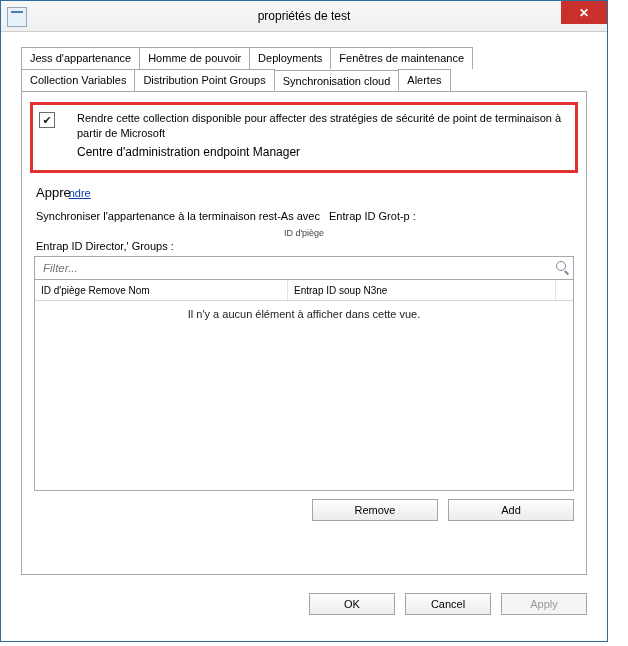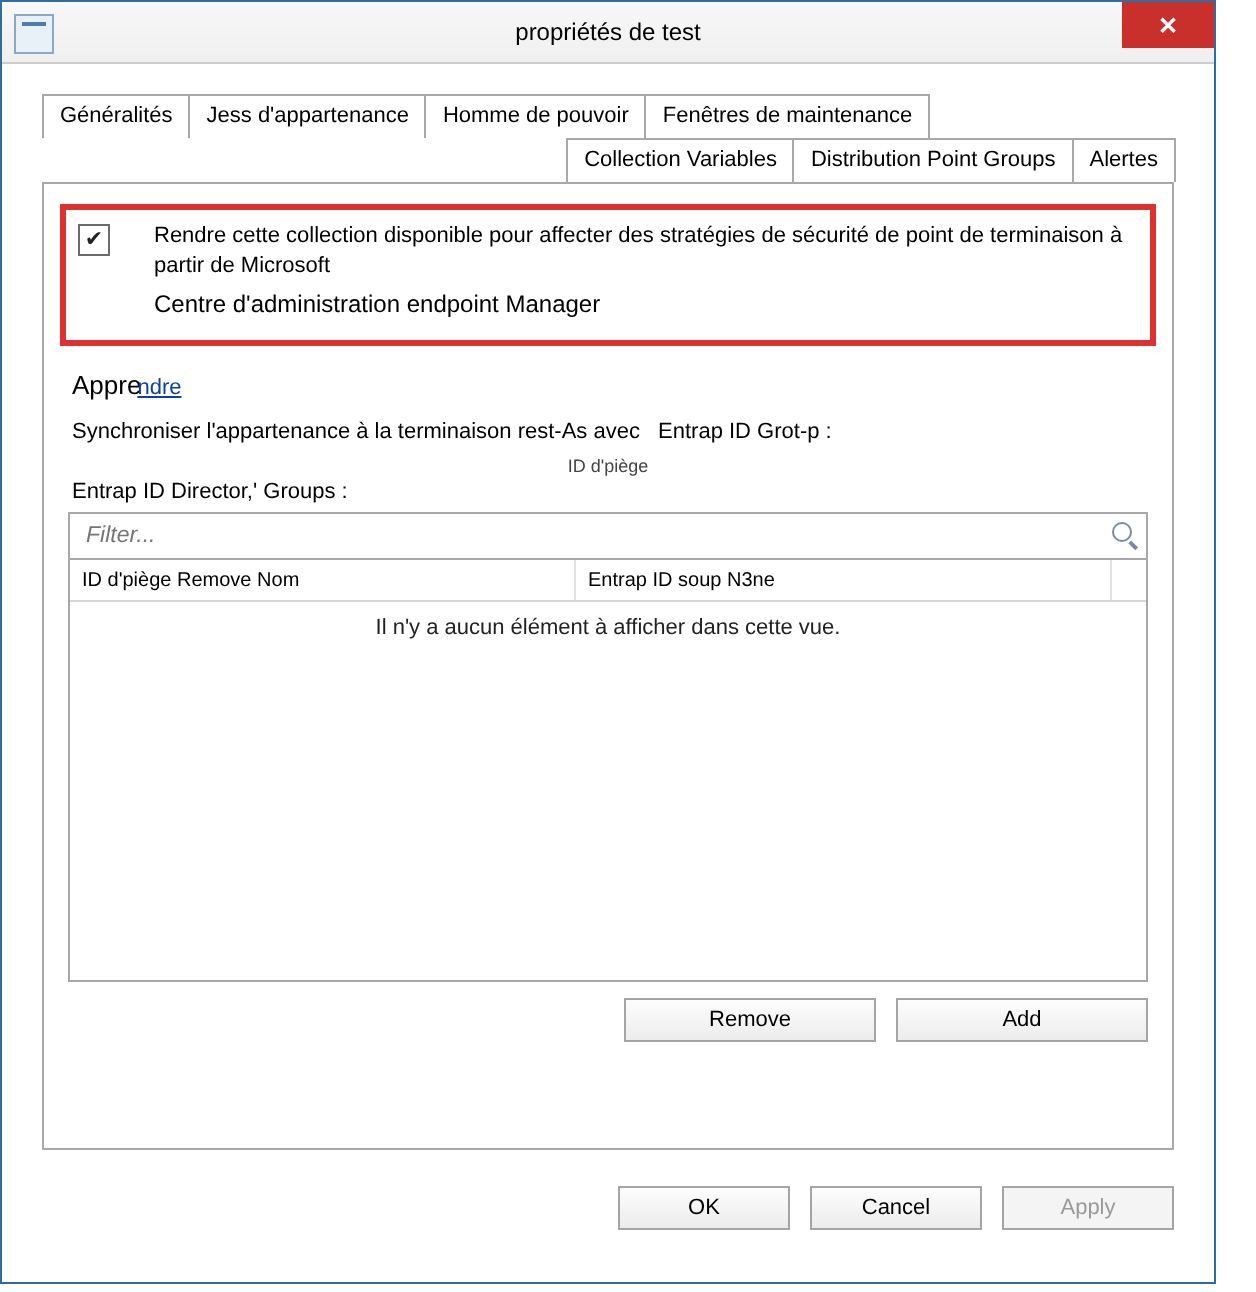--- a/index.html
+++ b/index.html
@@ -33,21 +33,21 @@
     display:flex;align-items:center;justify-content:center;font-size:12px;font-weight:bold;
     cursor:pointer;
   }
   .client{
     position:absolute;left:20px;right:20px;top:46px;bottom:20px;
   }
   
   .tabrows{position:relative;height:44px;}
   .tabrow{position:absolute;left:0;right:0;height:22px;display:flex;}
   .tabrow.r1{top:0;}
-  .tabrow.r2{top:22px;justify-content:flex-end;}
+  .tabrow.r2{top:22px;}
   .tab{
     border:1px solid #a8a8a8;border-bottom:none;
     background:#fff;
     padding:2px 8px;
     font-size:11px;
     margin-right:-1px;
     position:relative;
     cursor:pointer;
     white-space:nowrap;
     line-height:17px;
@@ -138,31 +138,34 @@
     <span class="title-text">propriétés de test</span>
     <div class="close-btn">
       <span>✕</span>
     </div>
   </div>
 
   <div class="client">
 
     <div class="tabrows">
       <div class="tabrow r1">
-        <div class="tab"><span>Généralités</span></div>
         <div class="tab"><span>Jess d'appartenance</span></div>
         <div class="tab">
           <span>Homme de pouvoir</span>
         </div>
+        <div class="tab"><span>Deployments</span></div>
         <div class="tab"><span>Fenêtres de maintenance</span></div>
       </div>
       <div class="tabrow r2">
         <div class="tab"><span>Collection Variables</span></div>
         <div class="tab">
           <span>Distribution Point Groups</span>
+        </div>
+        <div class="tab active">
+          <span>Synchronisation cloud</span>
         </div>
         <div class="tab"><span>Alertes</span></div>
       </div>
     </div>
 
     <div class="tabpanel">
 
       <div class="highlight">
         <div class="chk">
           <span class="chk-mark">✔</span>

